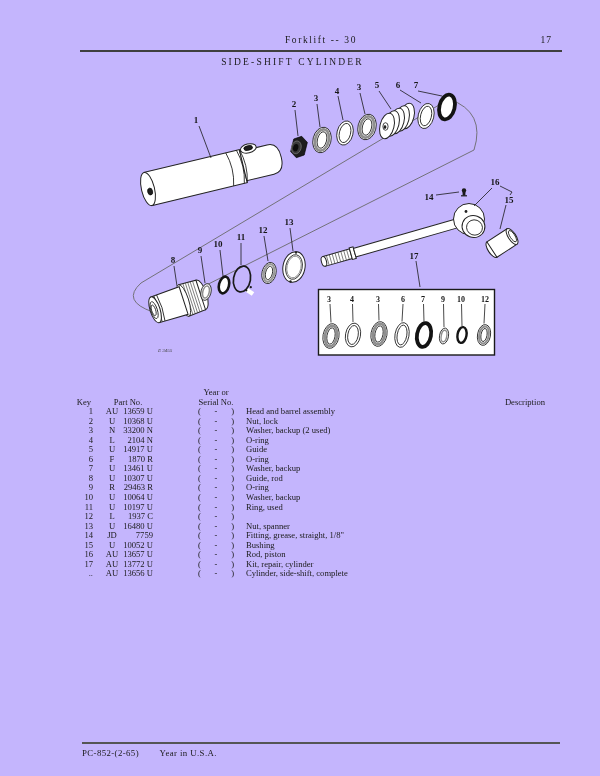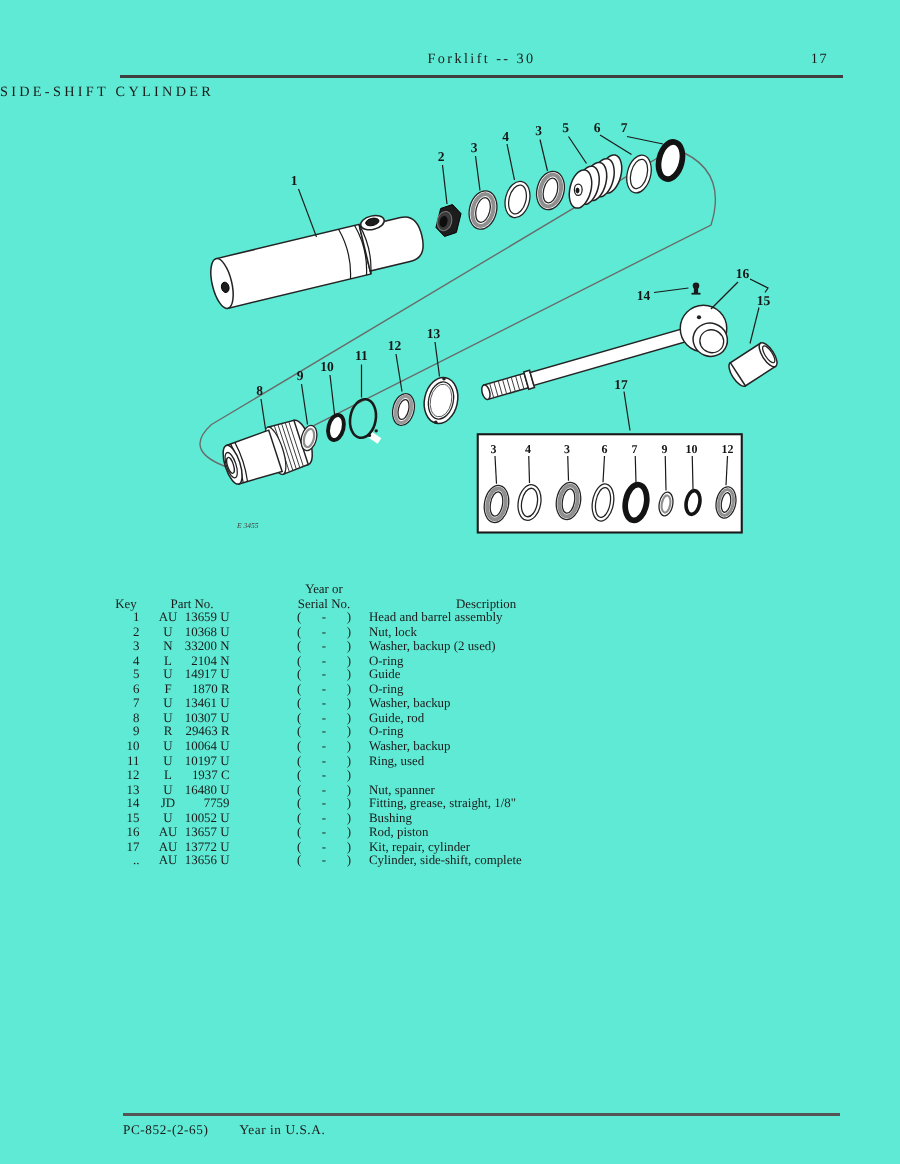--- a/index.html
+++ b/index.html
@@ -1,24 +1,24 @@
 <!DOCTYPE html>
 <html><head>
 <meta charset="utf-8">
 <style>
   html,body{margin:0;padding:0;background:#ffffff;}
-  .page{position:relative;width:600px;height:776px;background:#5eead4;overflow:hidden;
+  .page{position:relative;width:600px;height:776px;background:#c4b5fd;overflow:hidden;
         font-family:"Liberation Serif","DejaVu Serif",serif;color:#1b1b1b;}
 
   
   .running-header{position:absolute;top:35px;left:80px;width:482px;text-align:center;
                   font-size:9.5px;letter-spacing:1.6px;}
   .hdr-page{position:absolute;top:35px;right:48px;font-size:9.5px;letter-spacing:1px;}
   .header-rule{position:absolute;top:50px;left:80px;width:482px;height:2px;background:#3f3f3f;}
-  .section-title{position:absolute;top:57px;left:0;width:553px;text-align:left;
+  .section-title{position:absolute;top:57px;left:16px;width:553px;text-align:center;
                  font-size:9.5px;letter-spacing:2.2px;}
 
   
   .diagram{position:absolute;top:70px;left:60px;width:480px;height:300px;}
   .ln{stroke:#1a1a1a;stroke-width:0.8;fill:none;}
   .ghost{fill:none;stroke:#6a6a6a;stroke-width:0.9;}
   .part{fill:#fff;stroke:#232323;stroke-width:1;}
   .thin{fill:#fff;stroke:#232323;stroke-width:0.85;}
   .band{fill:none;stroke:#8f8f8f;stroke-width:2.6;}
   .thick{fill:#fff;stroke:#131313;stroke-width:3.8;}
@@ -31,21 +31,21 @@
   .figref{font-size:5px;font-style:italic;fill:#444;
           font-family:"Liberation Serif","DejaVu Serif",serif;}
 
   
   .parts-table{position:absolute;top:364px;left:75px;width:470px;font-size:8.6px;line-height:9.55px;}
   .thead1{margin-left:120px;width:42px;text-align:center;margin-top:24px;}
   .thead2,.trow{display:grid;grid-template-columns:18px 10px 18px 32px 42px 42px 9px 1fr;}
   .h-key{grid-column:1;text-align:center;}
   .h-part{grid-column:3/5;text-align:center;}
   .h-serial{grid-column:6;text-align:center;}
-  .h-desc{grid-column:8;padding-left:58px;}
+  .h-desc{grid-column:8;padding-left:58px;text-align:right;}
   .c-key{grid-column:1;text-align:right;}
   .c-prefix{grid-column:3;text-align:center;}
   .c-part{grid-column:4;text-align:right;}
   .c-serial{grid-column:6;display:flex;justify-content:space-between;padding:0 3px;}
   .c-desc{grid-column:8;white-space:nowrap;}
 
   
   .footer-rule{position:absolute;top:742px;left:82px;width:478px;height:1.5px;background:#555;}
   .footer{position:absolute;top:748px;left:82px;font-size:8.8px;letter-spacing:0.4px;}
   .f-right{margin-left:18px;}

